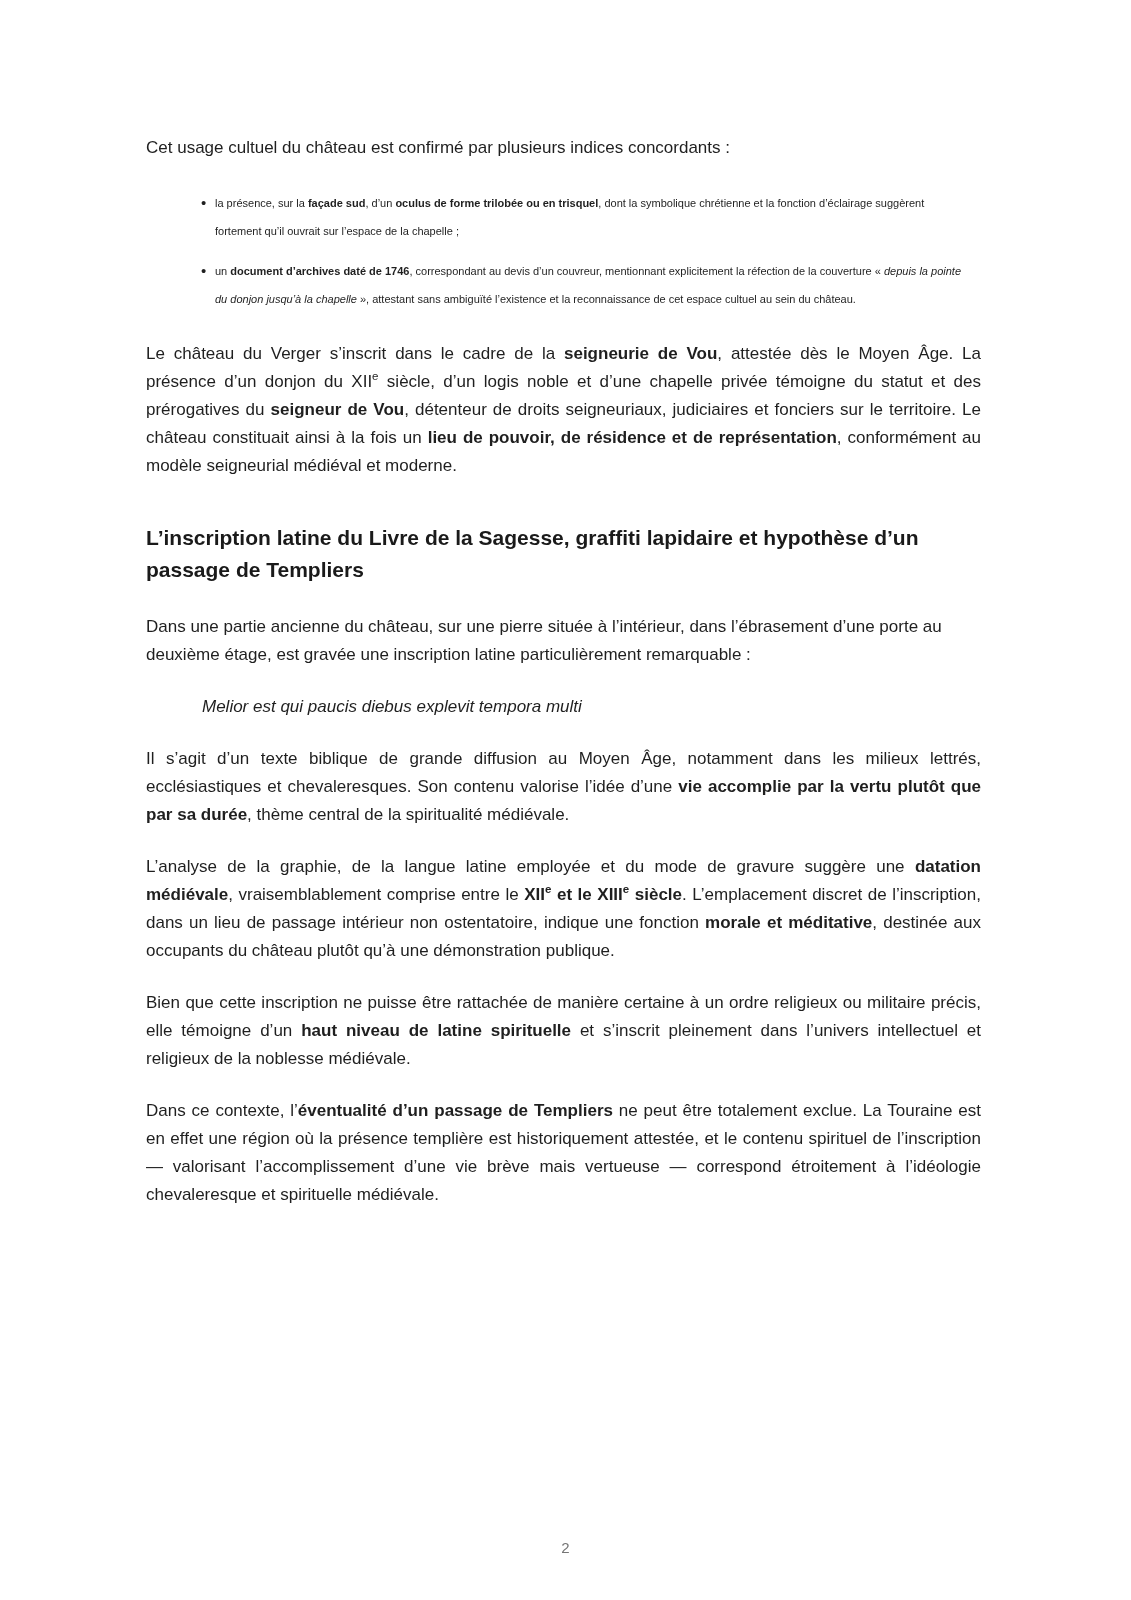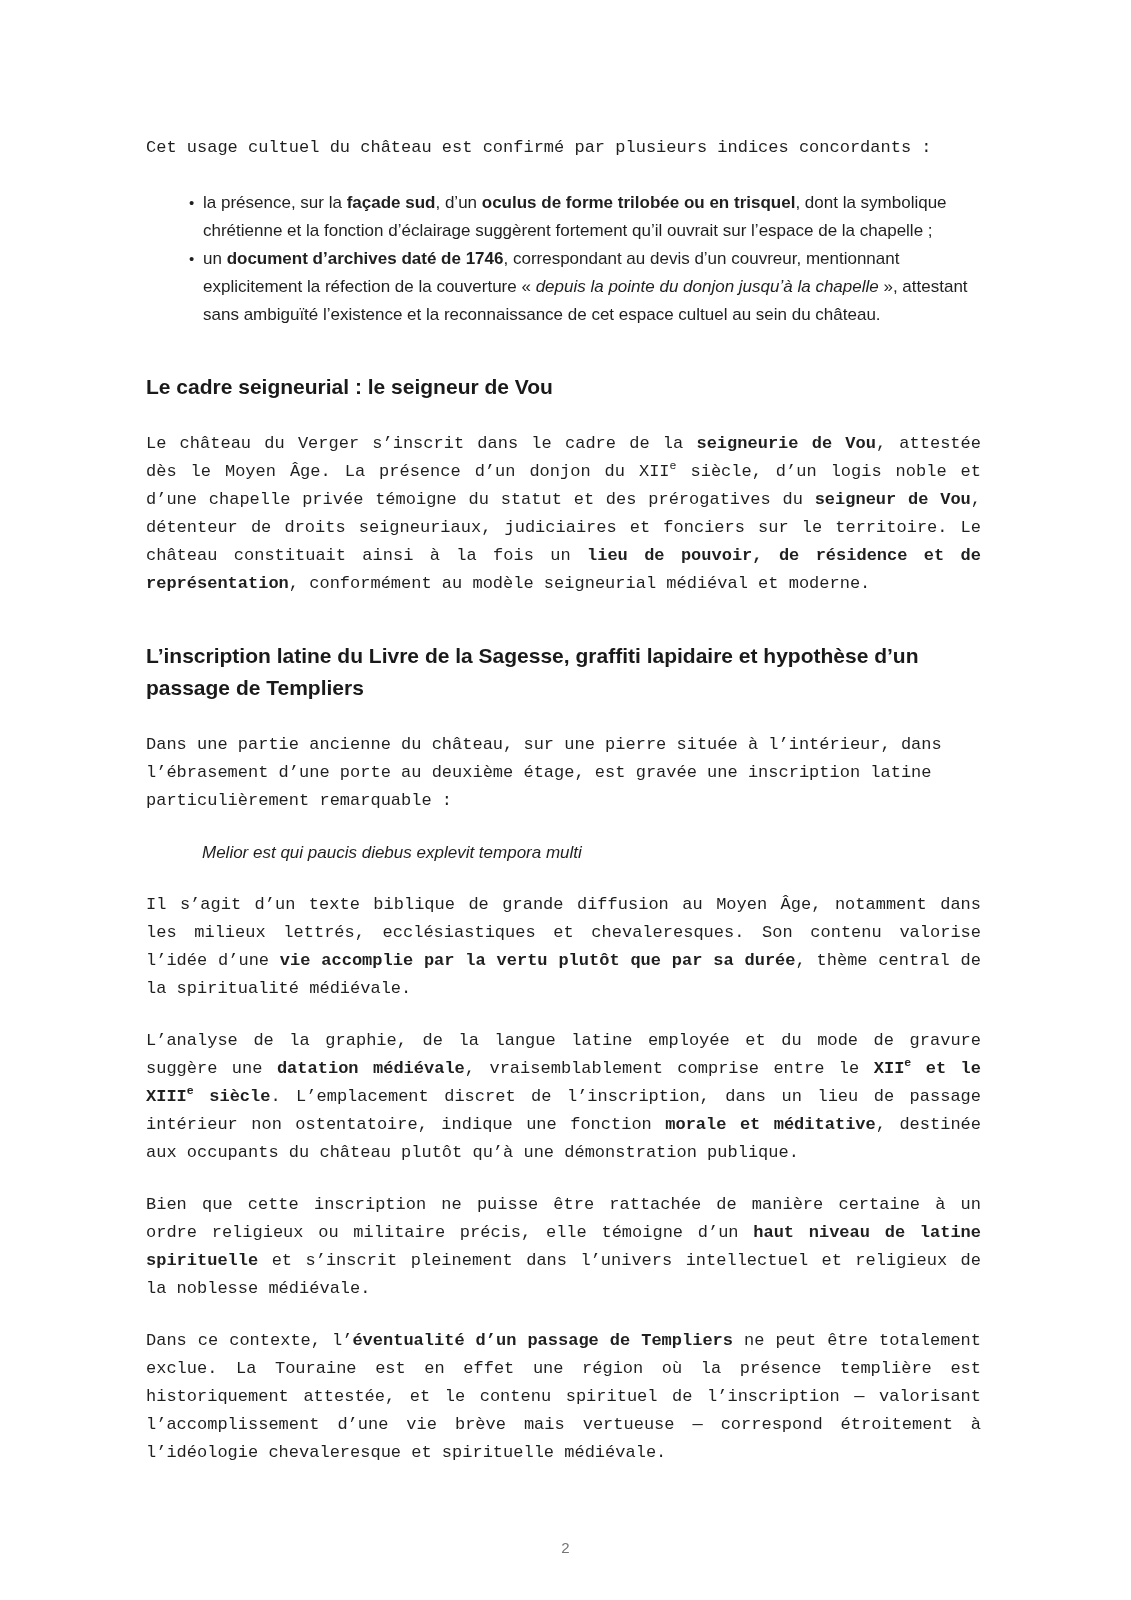--- a/index.html
+++ b/index.html
@@ -16,39 +16,38 @@
   }
   .content {
     padding: 134px 150px 0 146px;
   }
   .content > :first-child { margin-top: 0; }
   .content p {
     margin: 24px 0;
     font-size: 17px;
     line-height: 28px;
     text-align: left;
-    font-family: Liberation Mono, monospace;
   }
   .content p[data-align="justify"] { text-align: justify; }
   .content h2 {
     margin: 42px 0 27px 0;
     font-size: 21px;
     line-height: 32px;
     font-weight: 700;
     color: #1a1a1a;
   }
   .content ul {
     margin: 27px 0;
     padding: 0 0 0 57px;
     list-style: none;
   }
   .content li {
     position: relative;
-    margin: 0;
-    font-size: 17px;
+    margin: 12px;
+    font-size: 11px;
     line-height: 28px;
   }
   .content li::before {
     content: "\2022";
     position: absolute;
     left: -14px;
     top: 0;
     font-size: 15px;
   }
   .content .quote {
@@ -78,21 +77,20 @@
 </head>
 <body>
 
 <div class="page">
   <div class="content">
       <p data-align="left"><span>Cet usage cultuel du château est confirmé par plusieurs indices concordants :</span></p>
       <ul>
         <li><span>la présence, sur la </span><span class="b">façade sud</span><span>, d’un </span><span class="b">oculus de forme trilobée ou en trisquel</span><span>, dont la symbolique chrétienne et la fonction d’éclairage suggèrent fortement qu’il ouvrait sur l’espace de la chapelle ;</span></li>
         <li><span>un </span><span class="b">document d’archives daté de 1746</span><span>, correspondant au devis d’un couvreur, mentionnant explicitement la réfection de la couverture « </span><span class="i">depuis la pointe du donjon jusqu’à la chapelle</span><span> », attestant sans ambiguïté l’existence et la reconnaissance de cet espace cultuel au sein du château.</span></li>
       </ul>
-      <h2><span>Le cadre seigneurial : le seigneur de Vou</span></h2>
       <p data-align="justify"><span>Le château du Verger s’inscrit dans le cadre de la </span><span class="b">seigneurie de Vou</span><span>, attestée dès le Moyen Âge. La présence d’un donjon du XII</span><sup>e</sup><span> siècle, d’un logis noble et d’une chapelle privée témoigne du statut et des prérogatives du </span><span class="b">seigneur de Vou</span><span>, détenteur de droits seigneuriaux, judiciaires et fonciers sur le territoire. Le château constituait ainsi à la fois un </span><span class="b">lieu de pouvoir, de résidence et de représentation</span><span>, conformément au modèle seigneurial médiéval et moderne.</span></p>
       <h2><span>L’inscription latine du Livre de la Sagesse, graffiti lapidaire et hypothèse d’un passage de Templiers</span></h2>
       <p data-align="left"><span>Dans une partie ancienne du château, sur une pierre située à l’intérieur, dans l’ébrasement d’une porte au deuxième étage, est gravée une inscription latine particulièrement remarquable :</span></p>
       <div class="quote"><span class="i">Melior est qui paucis diebus explevit tempora multi</span></div>
       <p data-align="justify"><span>Il s’agit d’un texte biblique de grande diffusion au Moyen Âge, notamment dans les milieux lettrés, ecclésiastiques et chevaleresques. Son contenu valorise l’idée d’une </span><span class="b">vie accomplie par la vertu plutôt que par sa durée</span><span>, thème central de la spiritualité médiévale.</span></p>
       <p data-align="justify"><span>L’analyse de la graphie, de la langue latine employée et du mode de gravure suggère une </span><span class="b">datation médiévale</span><span>, vraisemblablement comprise entre le </span><span class="b">XII</span><sup class="b">e</sup><span class="b"> et le XIII</span><sup class="b">e</sup><span class="b"> siècle</span><span>. L’emplacement discret de l’inscription, dans un lieu de passage intérieur non ostentatoire, indique une fonction </span><span class="b">morale et méditative</span><span>, destinée aux occupants du château plutôt qu’à une démonstration publique.</span></p>
       <p data-align="justify"><span>Bien que cette inscription ne puisse être rattachée de manière certaine à un ordre religieux ou militaire précis, elle témoigne d’un </span><span class="b">haut niveau de latine spirituelle</span><span> et s’inscrit pleinement dans l’univers intellectuel et religieux de la noblesse médiévale.</span></p>
       <p data-align="justify"><span>Dans ce contexte, l’</span><span class="b">éventualité d’un passage de Templiers</span><span> ne peut être totalement exclue. La Touraine est en effet une région où la présence templière est historiquement attestée, et le contenu spirituel de l’inscription — valorisant l’accomplissement d’une vie brève mais vertueuse — correspond étroitement à l’idéologie chevaleresque et spirituelle médiévale.</span></p>
     </div>
   <div class="footer">2</div>

